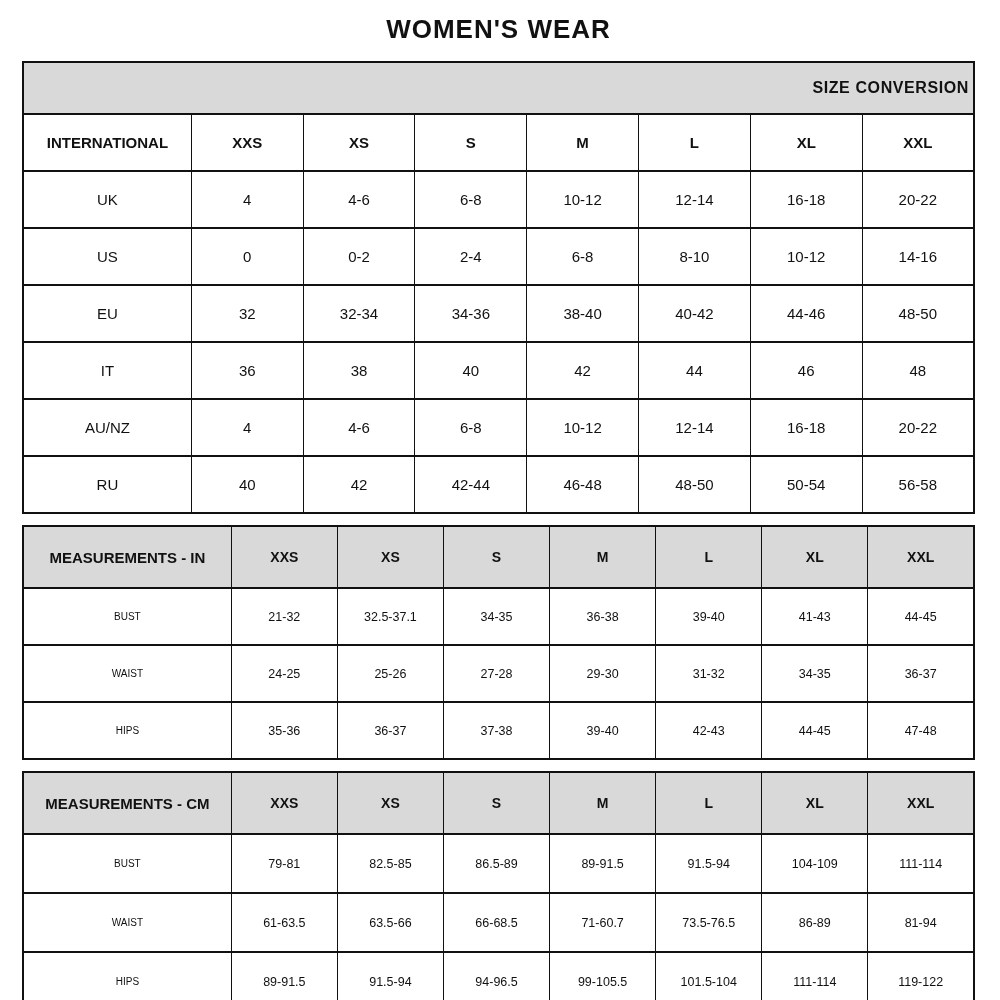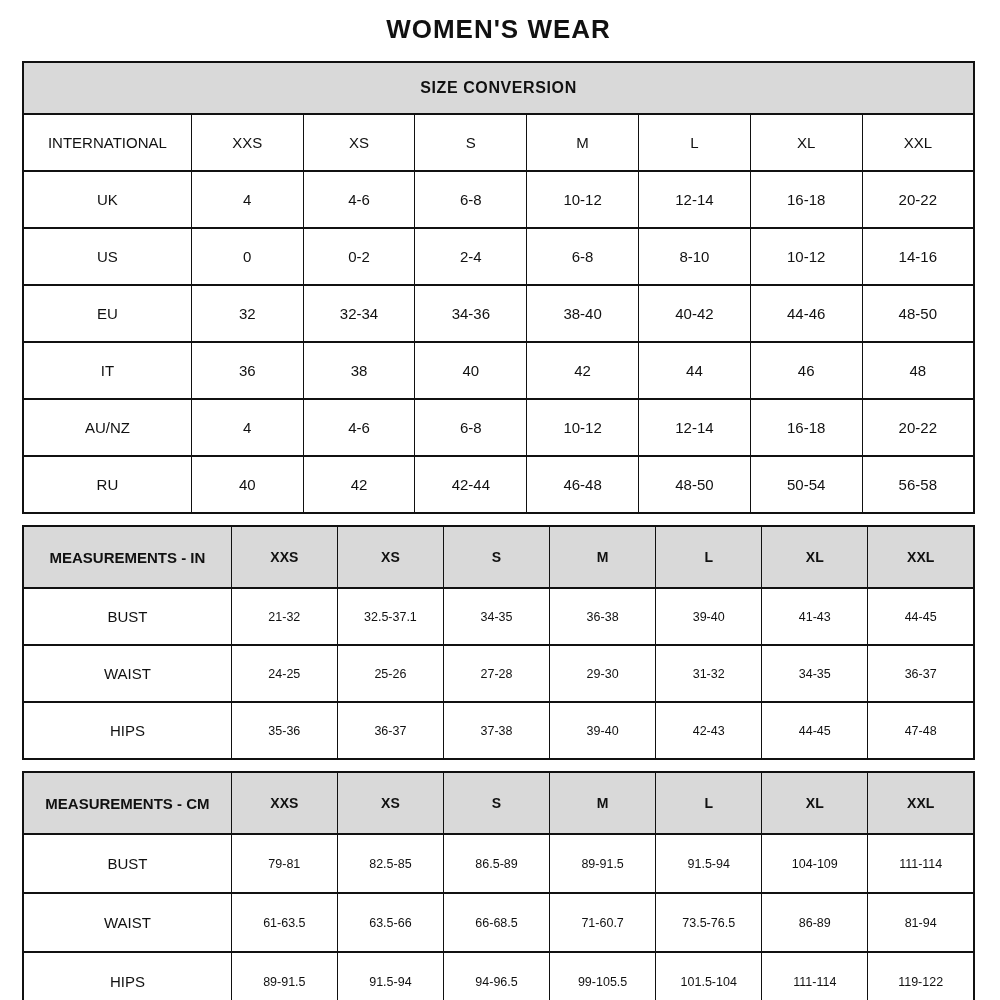--- a/index.html
+++ b/index.html
@@ -39,36 +39,37 @@
   }
   .tbl-gap { height: 11px; }
 
   
   .t1 .caption-cell {
     height: 52px;
     background: #d9d9d9;
     font-weight: 700;
     font-size: 16px;
     letter-spacing: 0.6px;
+    text-align: right;
   }
   .t1 td { height: 57px; font-size: 15px; }
-  .t1 .hdr { font-weight: 400; }
+  .t1 .hdr { font-weight: 700; }
   .t1 col.c-label { width: 17.7%; }
   .t1 col.c-size  { width: 11.757%; }
 
   
   .t2 th {
     height: 62px;
     background: #d9d9d9;
     font-weight: 700;
     font-size: 15px;
   }
   .t2 th.size-h { font-size: 14px; }
   .t2 td { height: 57px; font-size: 12.5px; }
-  .t2 td.row-label { font-size: 15px; }
+  .t2 td.row-label { font-size: 10px; }
   .t2 col.c-label { width: 21.9%; }
   .t2 col.c-size  { width: 11.157%; }
   .t3 td { height: 59px; }
 </style>
 </head>
 <body>
 
 <div class="page">
 
   <div class="page-title">WOMEN'S WEAR</div>

